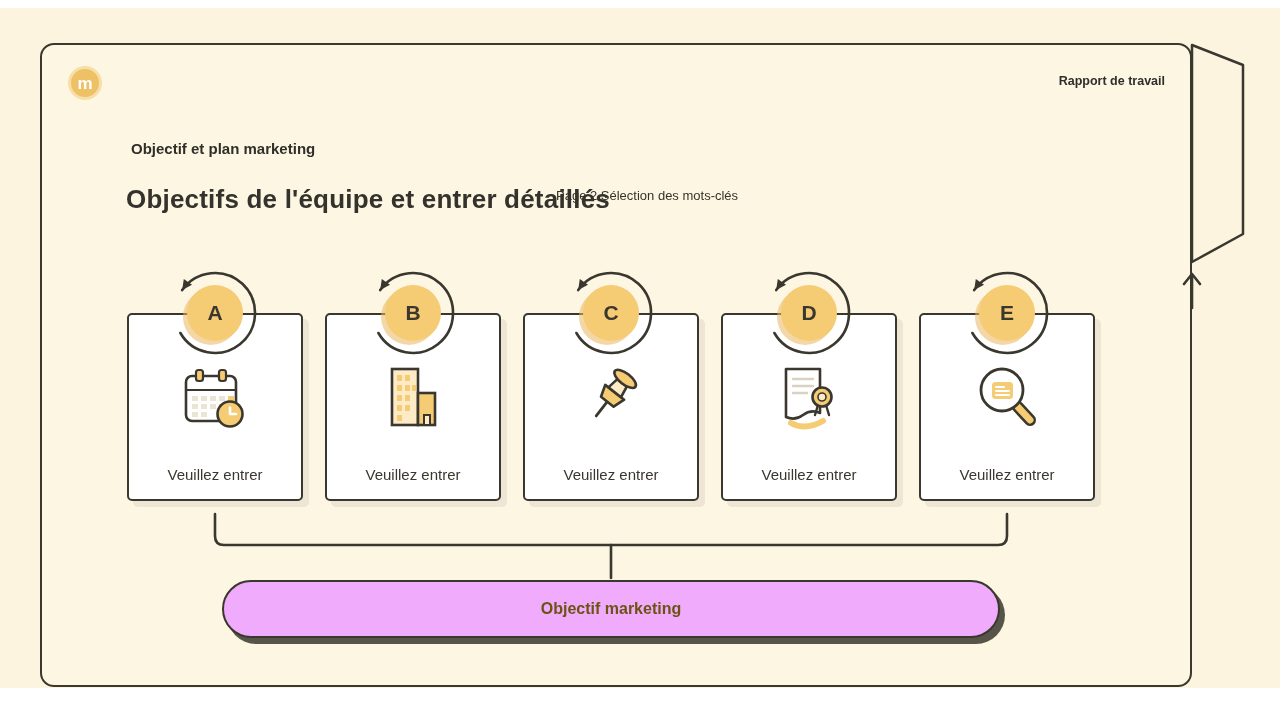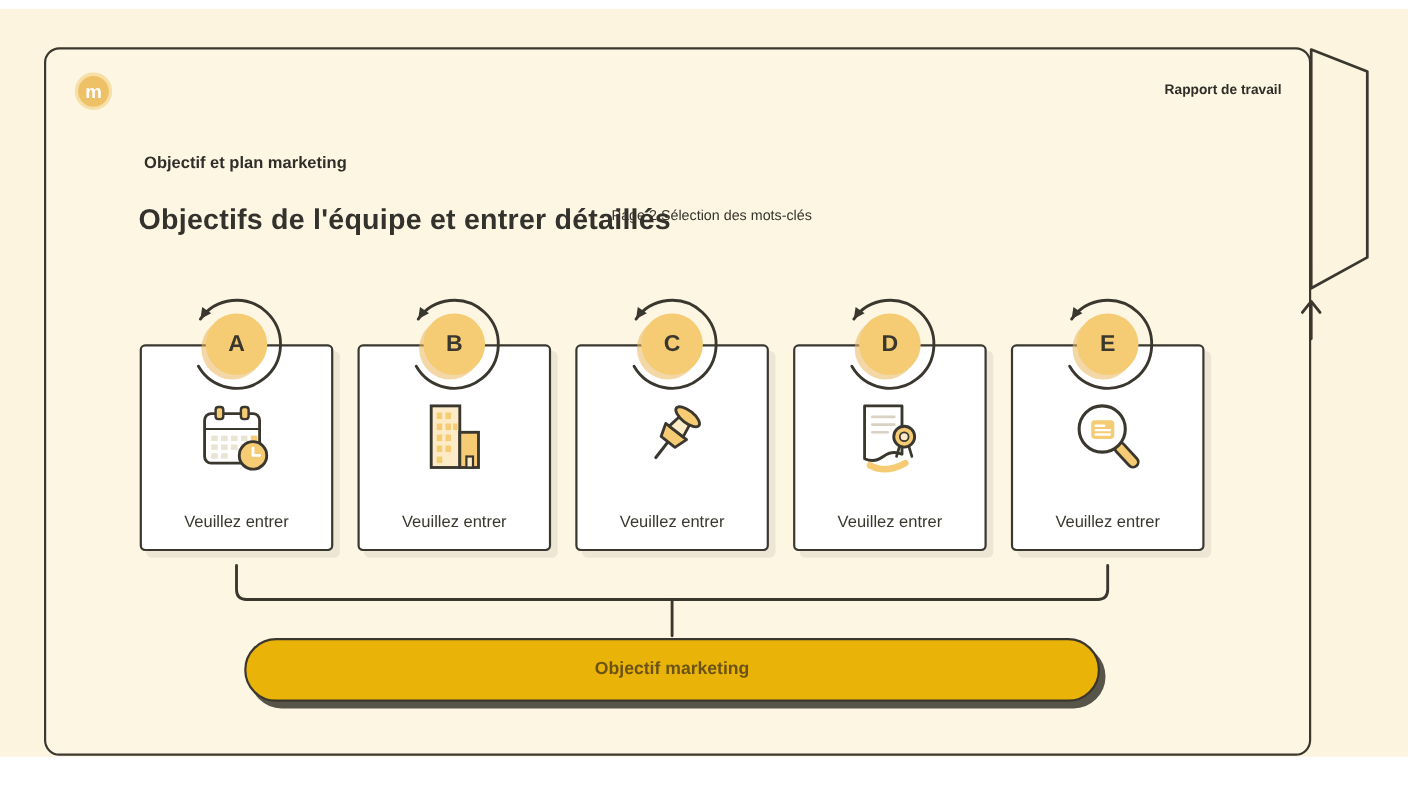--- a/index.html
+++ b/index.html
@@ -48,21 +48,21 @@
     display:flex;align-items:center;justify-content:center;
   }
   .badge span{font-size:21px;font-weight:bold;color:#3A372F;}
   .card .icon{position:absolute;left:44px;top:42px;width:84px;height:84px;}
   .placeholder{
     position:absolute;bottom:16px;left:0;right:0;text-align:center;
     font-size:15px;color:#3A372F;margin-top:48px;
   }
   .pill{
     position:absolute;left:222px;top:572px;width:778px;height:58px;border-radius:29px;
-    background:#eab308;border:2.5px solid #3A372F;box-sizing:border-box;z-index:3;
+    background:#f0abfc;border:2.5px solid #3A372F;box-sizing:border-box;z-index:3;
     box-shadow:5px 6px 0 rgba(58,55,47,0.85);
     display:flex;align-items:center;justify-content:center;
   }
   .pill span{font-size:16px;font-weight:bold;color:#6B5313;}
 </style>
 </head>
 <body>
 
 <div class="canvas">
   <div class="frame"></div>

